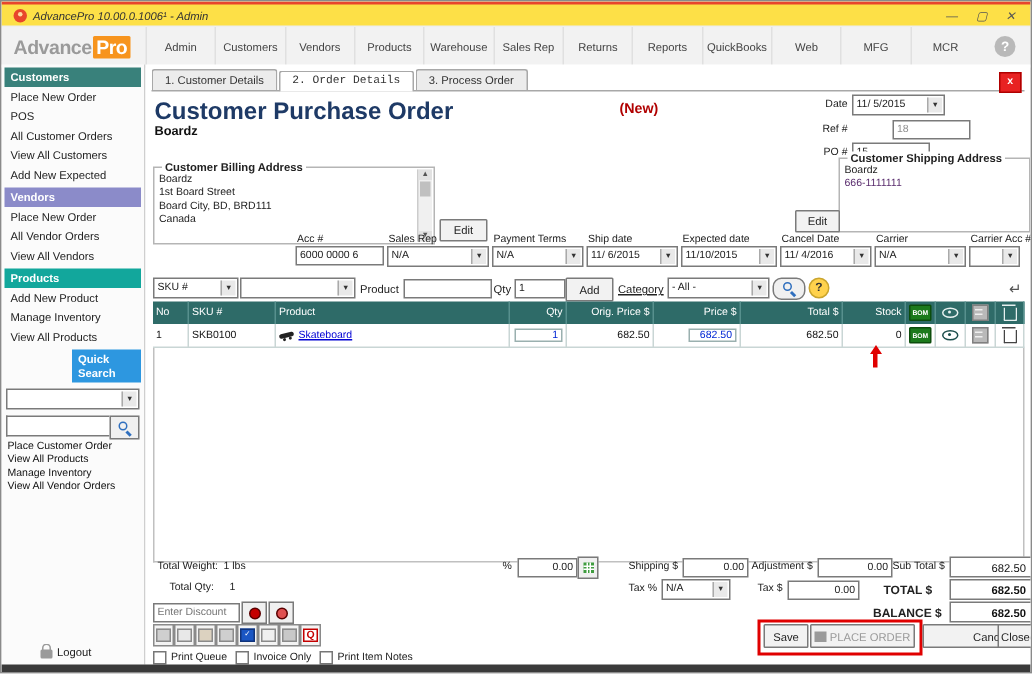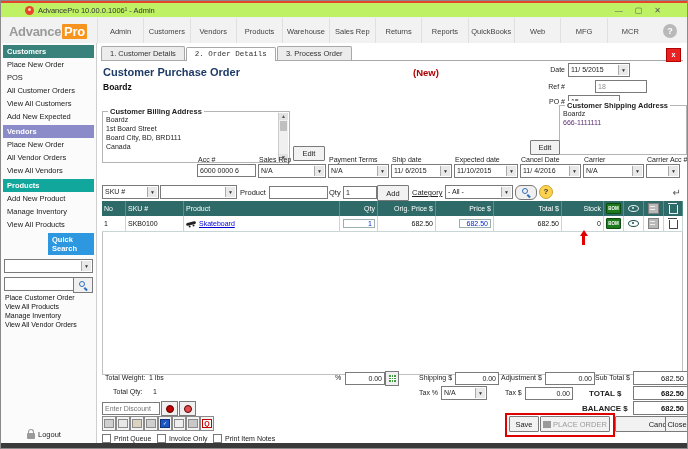--- a/index.html
+++ b/index.html
@@ -1,20 +1,20 @@
 <!DOCTYPE html>
 <html><head>
 <meta charset="utf-8">
 <style>
   html,body{margin:0;padding:0;background:#d8d8d8;}
   .screen{position:relative;width:686px;height:447px;border:1px solid #8a8a8a;background:#fff;
     font-family:"Liberation Sans", sans-serif;overflow:hidden;}
   
-  .titlebar{height:14px;border-top:2px solid #e8452c;background:#bef264;display:flex;align-items:center;
-    padding:0 20px;font-size:7.5px;color:#333;border-bottom:1px solid #eee;}
+  .titlebar{height:14px;border-top:2px solid #e8452c;background:#fde047;display:flex;align-items:center;
+    padding:0 4px;font-size:7.5px;color:#333;border-bottom:1px solid #eee;font-style:italic;}
   .app-icon{width:9px;height:9px;border-radius:50%;background:#e8452c;margin:0 4px 0 4px;position:relative;}
   .app-icon::after{content:"";position:absolute;left:3px;top:2px;width:3px;height:3px;border-radius:50%;background:#ffd9a0;}
   .win-controls{margin-left:auto;display:flex;gap:12px;color:#555;font-size:8px;padding-right:6px;}
   .win-controls span{cursor:default;}
   
   .header{height:26px;background:#f2f2f2;border-bottom:1px solid #d6d6d6;display:flex;align-items:stretch;}
   .logo{display:flex;align-items:center;margin-left:8px;font-size:13px;font-weight:bold;color:#9a9a9a;letter-spacing:-0.3px;}
   .logo .pro{background:#f7941d;color:#fff;padding:0 2px;margin-left:1px;border-radius:1px;}
   .nav{flex:1;display:flex;margin-left:10px;}
   .nav-item{flex:1;display:flex;align-items:center;justify-content:center;font-size:7.5px;color:#444;
@@ -50,21 +50,21 @@
   .dd{position:absolute;right:1px;top:1px;bottom:1px;width:9px;background:#e9e9e9;border-left:1px solid #aaa;
     font-size:5px;line-height:10px;text-align:center;color:#333;}
   
   .main{flex:1;position:relative;background:#fff;font-size:7.5px;color:#222;}
   .tabstrip{position:absolute;top:3px;left:4px;right:4px;height:14px;border-bottom:1px solid #a8a8a8;display:flex;align-items:flex-end;}
   .tab{padding:2px 8px 2px 8px;font-size:7.5px;background:#ececec;border:1px solid #a8a8a8;border-bottom:none;
     margin-right:1px;border-radius:2px 2px 0 0;color:#333;position:relative;}
   .tab.active{background:#fff;margin-bottom:-1px;padding-bottom:3px;font-family:Liberation Mono, monospace;}
   .tab-close{position:absolute;right:6px;top:5px;width:13px;height:12px;background:#e82222;border:1px solid #b00000;
     color:#fff;font-size:7px;line-height:11px;text-align:center;font-weight:bold;}
-  .cpo-title{position:absolute;left:6px;top:23px;font-size:11px;font-weight:bold;color:#1e3a66;}
+  .cpo-title{position:absolute;left:6px;top:23px;font-size:16px;font-weight:bold;color:#1e3a66;}
   .cpo-status{position:absolute;left:316px;top:24px;font-size:9.5px;font-weight:bold;color:#b00000;}
   .cpo-customer{position:absolute;left:6px;top:39px;font-size:8.5px;font-weight:bold;color:#111;}
   .lab{position:absolute;font-size:7px;color:#222;white-space:nowrap;}
   .lab.r{text-align:right;}
   .inp{position:absolute;height:11px;border:1px solid #7a7a7a;background:#fff;font-family:inherit;font-size:7px;
     color:#222;padding:0 2px;box-sizing:content-box;}
   .inp.num{text-align:right;}
   .sel{position:absolute;height:12px;border:1px solid #7a7a7a;background:#fff;}
   .sel .val{position:absolute;left:2px;top:2px;font-size:7px;white-space:nowrap;overflow:hidden;right:11px;}
   .fieldset{position:absolute;border:1px solid #b5b5b5;background:#fff;}

